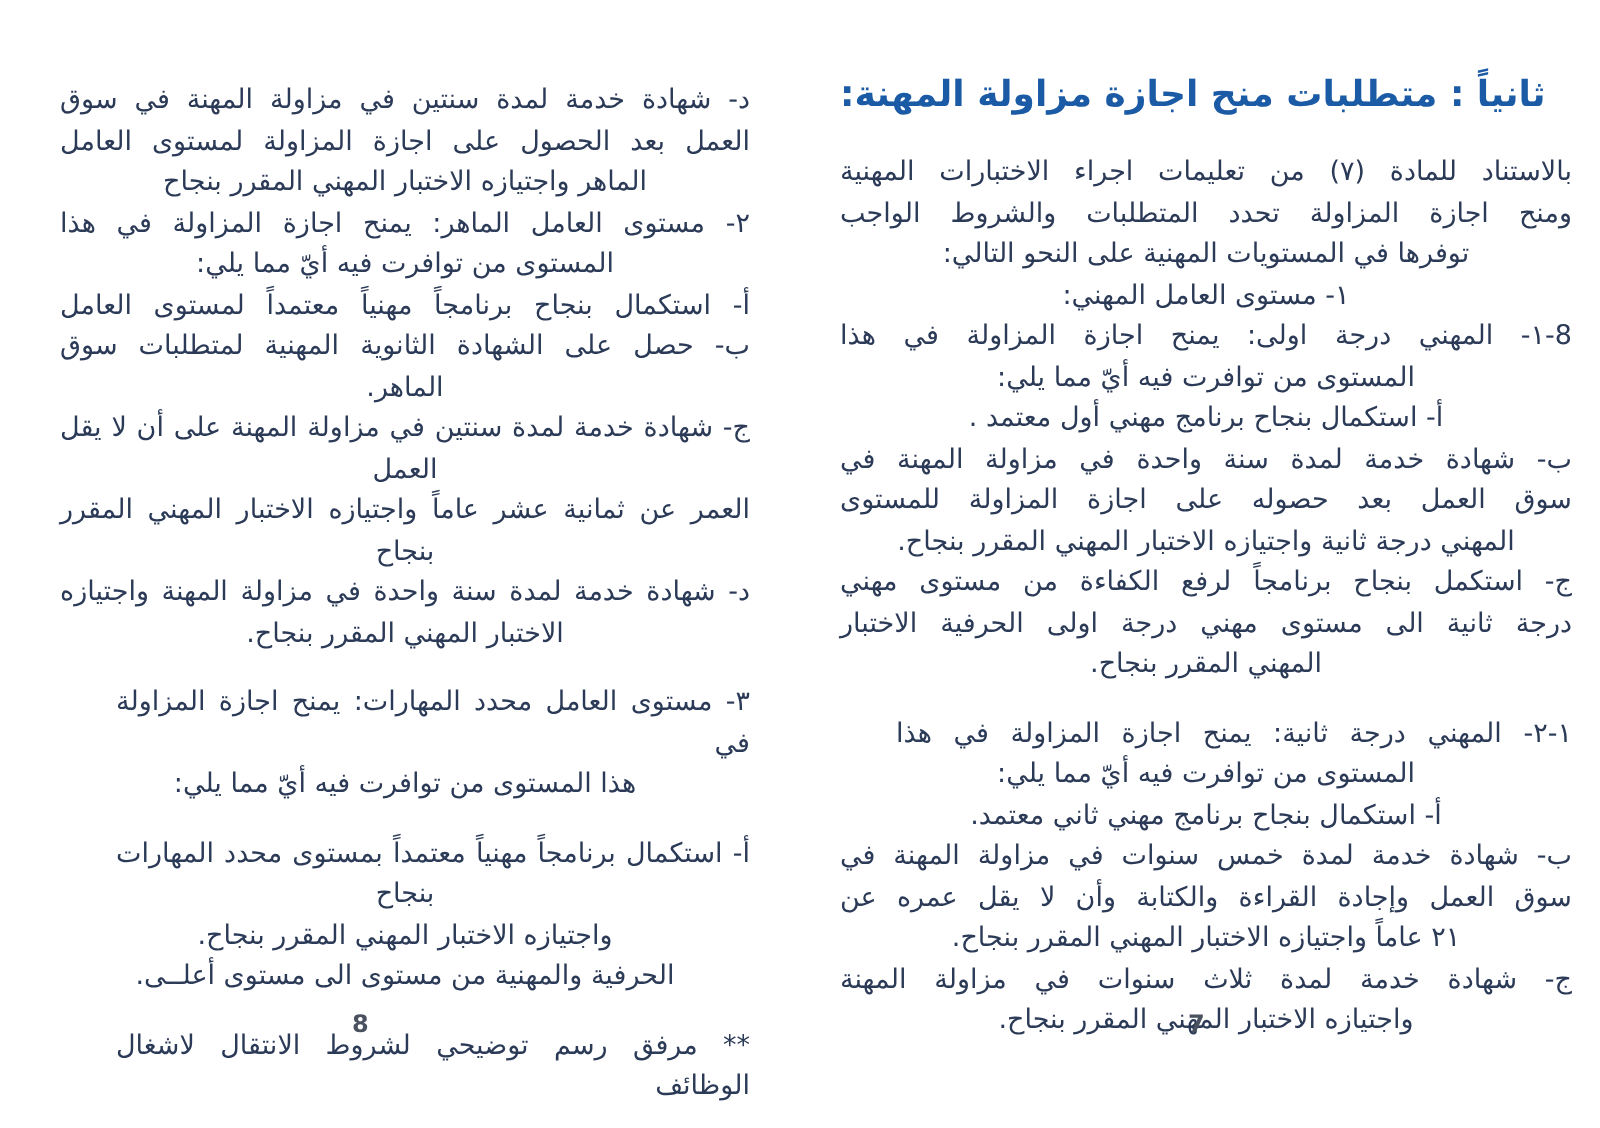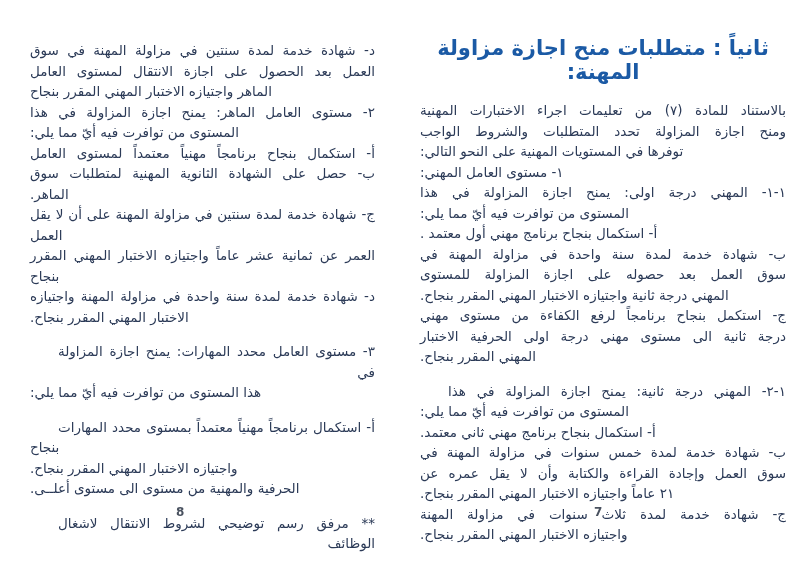--- a/index.html
+++ b/index.html
@@ -29,32 +29,32 @@
     left: 420px;
     width: 366px;
   }
   .page-left {
     top: 40px;
     left: 30px;
     width: 345px;
   }
   .heading {
     margin: 0 0 16px 0;
-    font-size: 21px;
+    font-size: 18px;
     font-weight: bold;
     color: var(--heading-color, #1b5aa5);
-    text-align: center;
+    text-align: left;
     line-height: 24px;
     letter-spacing: 0;
   }
   .lines { width: 100%; }
   .line {
     font-size: 13.5px;
     line-height: 20.5px;
-    text-align: left;
+    text-align: center;
     white-space: normal;
     color: var(--body-color, #2b3a57);
   }
   .line.jf {
     text-align: justify;
     text-align-last: justify;
     -moz-text-align-last: justify;
   }
   .line.gap {
     margin-top: 14px;
@@ -71,21 +71,21 @@
   .pagenum-right { left: 594px; top: 505px; }
 </style>
 </head>
 <body style="--heading-color: #1b5aa5; --body-color: #2b3a57; --pagenum-color: #4a5260; background: rgb(255, 255, 255);">
 
 <div class="spread">
 
   <div class="page page-left">
     <div class="lines" id="lines-left">
         <div class="line jf">د- شهادة خدمة لمدة سنتين في مزاولة المهنة في سوق</div>
-        <div class="line jf">العمل بعد الحصول على اجازة الانتقال لمستوى  العامل</div>
+        <div class="line jf">العمل بعد الحصول على اجازة المزاولة لمستوى  العامل</div>
         <div class="line">الماهر واجتيازه الاختبار المهني المقرر بنجاح</div>
         <div class="line jf">٢- مستوى العامل الماهر: يمنح اجازة المزاولة في هذا</div>
         <div class="line">المستوى من توافرت فيه أيّ مما يلي:</div>
         <div class="line jf">أ- استكمال بنجاح برنامجاً مهنياً معتمداً لمستوى العامل</div>
         <div class="line jf">ب- حصل على الشهادة الثانوية المهنية لمتطلبات سوق</div>
         <div class="line">الماهر.</div>
         <div class="line jf">ج- شهادة خدمة لمدة سنتين في مزاولة المهنة على أن لا يقل</div>
         <div class="line">العمل</div>
         <div class="line jf">العمر عن ثمانية عشر عاماً واجتيازه الاختبار المهني المقرر</div>
         <div class="line">بنجاح</div>
@@ -101,21 +101,21 @@
       </div>
   </div>
 
   <div class="page page-right">
     <h1 class="heading">ثانياً : متطلبات منح اجازة مزاولة المهنة:</h1>
     <div class="lines" id="lines-right">
         <div class="line jf">بالاستناد للمادة (٧)  من تعليمات اجراء الاختبارات المهنية</div>
         <div class="line jf">ومنح اجازة المزاولة تحدد المتطلبات والشروط الواجب</div>
         <div class="line">توفرها في المستويات المهنية على النحو التالي:</div>
         <div class="line">١- مستوى العامل المهني:</div>
-        <div class="line jf">١-١-  المهني درجة اولى: يمنح اجازة المزاولة في هذا</div>
+        <div class="line jf">8-١-  المهني درجة اولى: يمنح اجازة المزاولة في هذا</div>
         <div class="line">المستوى من توافرت فيه أيّ مما يلي:</div>
         <div class="line">أ- استكمال بنجاح برنامج مهني أول معتمد .</div>
         <div class="line jf">ب- شهادة خدمة لمدة سنة واحدة في مزاولة المهنة في</div>
         <div class="line jf">سوق العمل بعد حصوله على اجازة المزاولة للمستوى</div>
         <div class="line">المهني درجة ثانية واجتيازه الاختبار المهني المقرر بنجاح.</div>
         <div class="line jf">ج- استكمل بنجاح برنامجاً لرفع الكفاءة من مستوى مهني</div>
         <div class="line jf">درجة ثانية الى مستوى مهني درجة اولى الحرفية الاختبار</div>
         <div class="line">المهني المقرر بنجاح.</div>
         <div class="line jf gap">١-٢- المهني درجة ثانية: يمنح اجازة المزاولة في هذا</div>
         <div class="line">المستوى من توافرت فيه أيّ مما يلي:</div>

